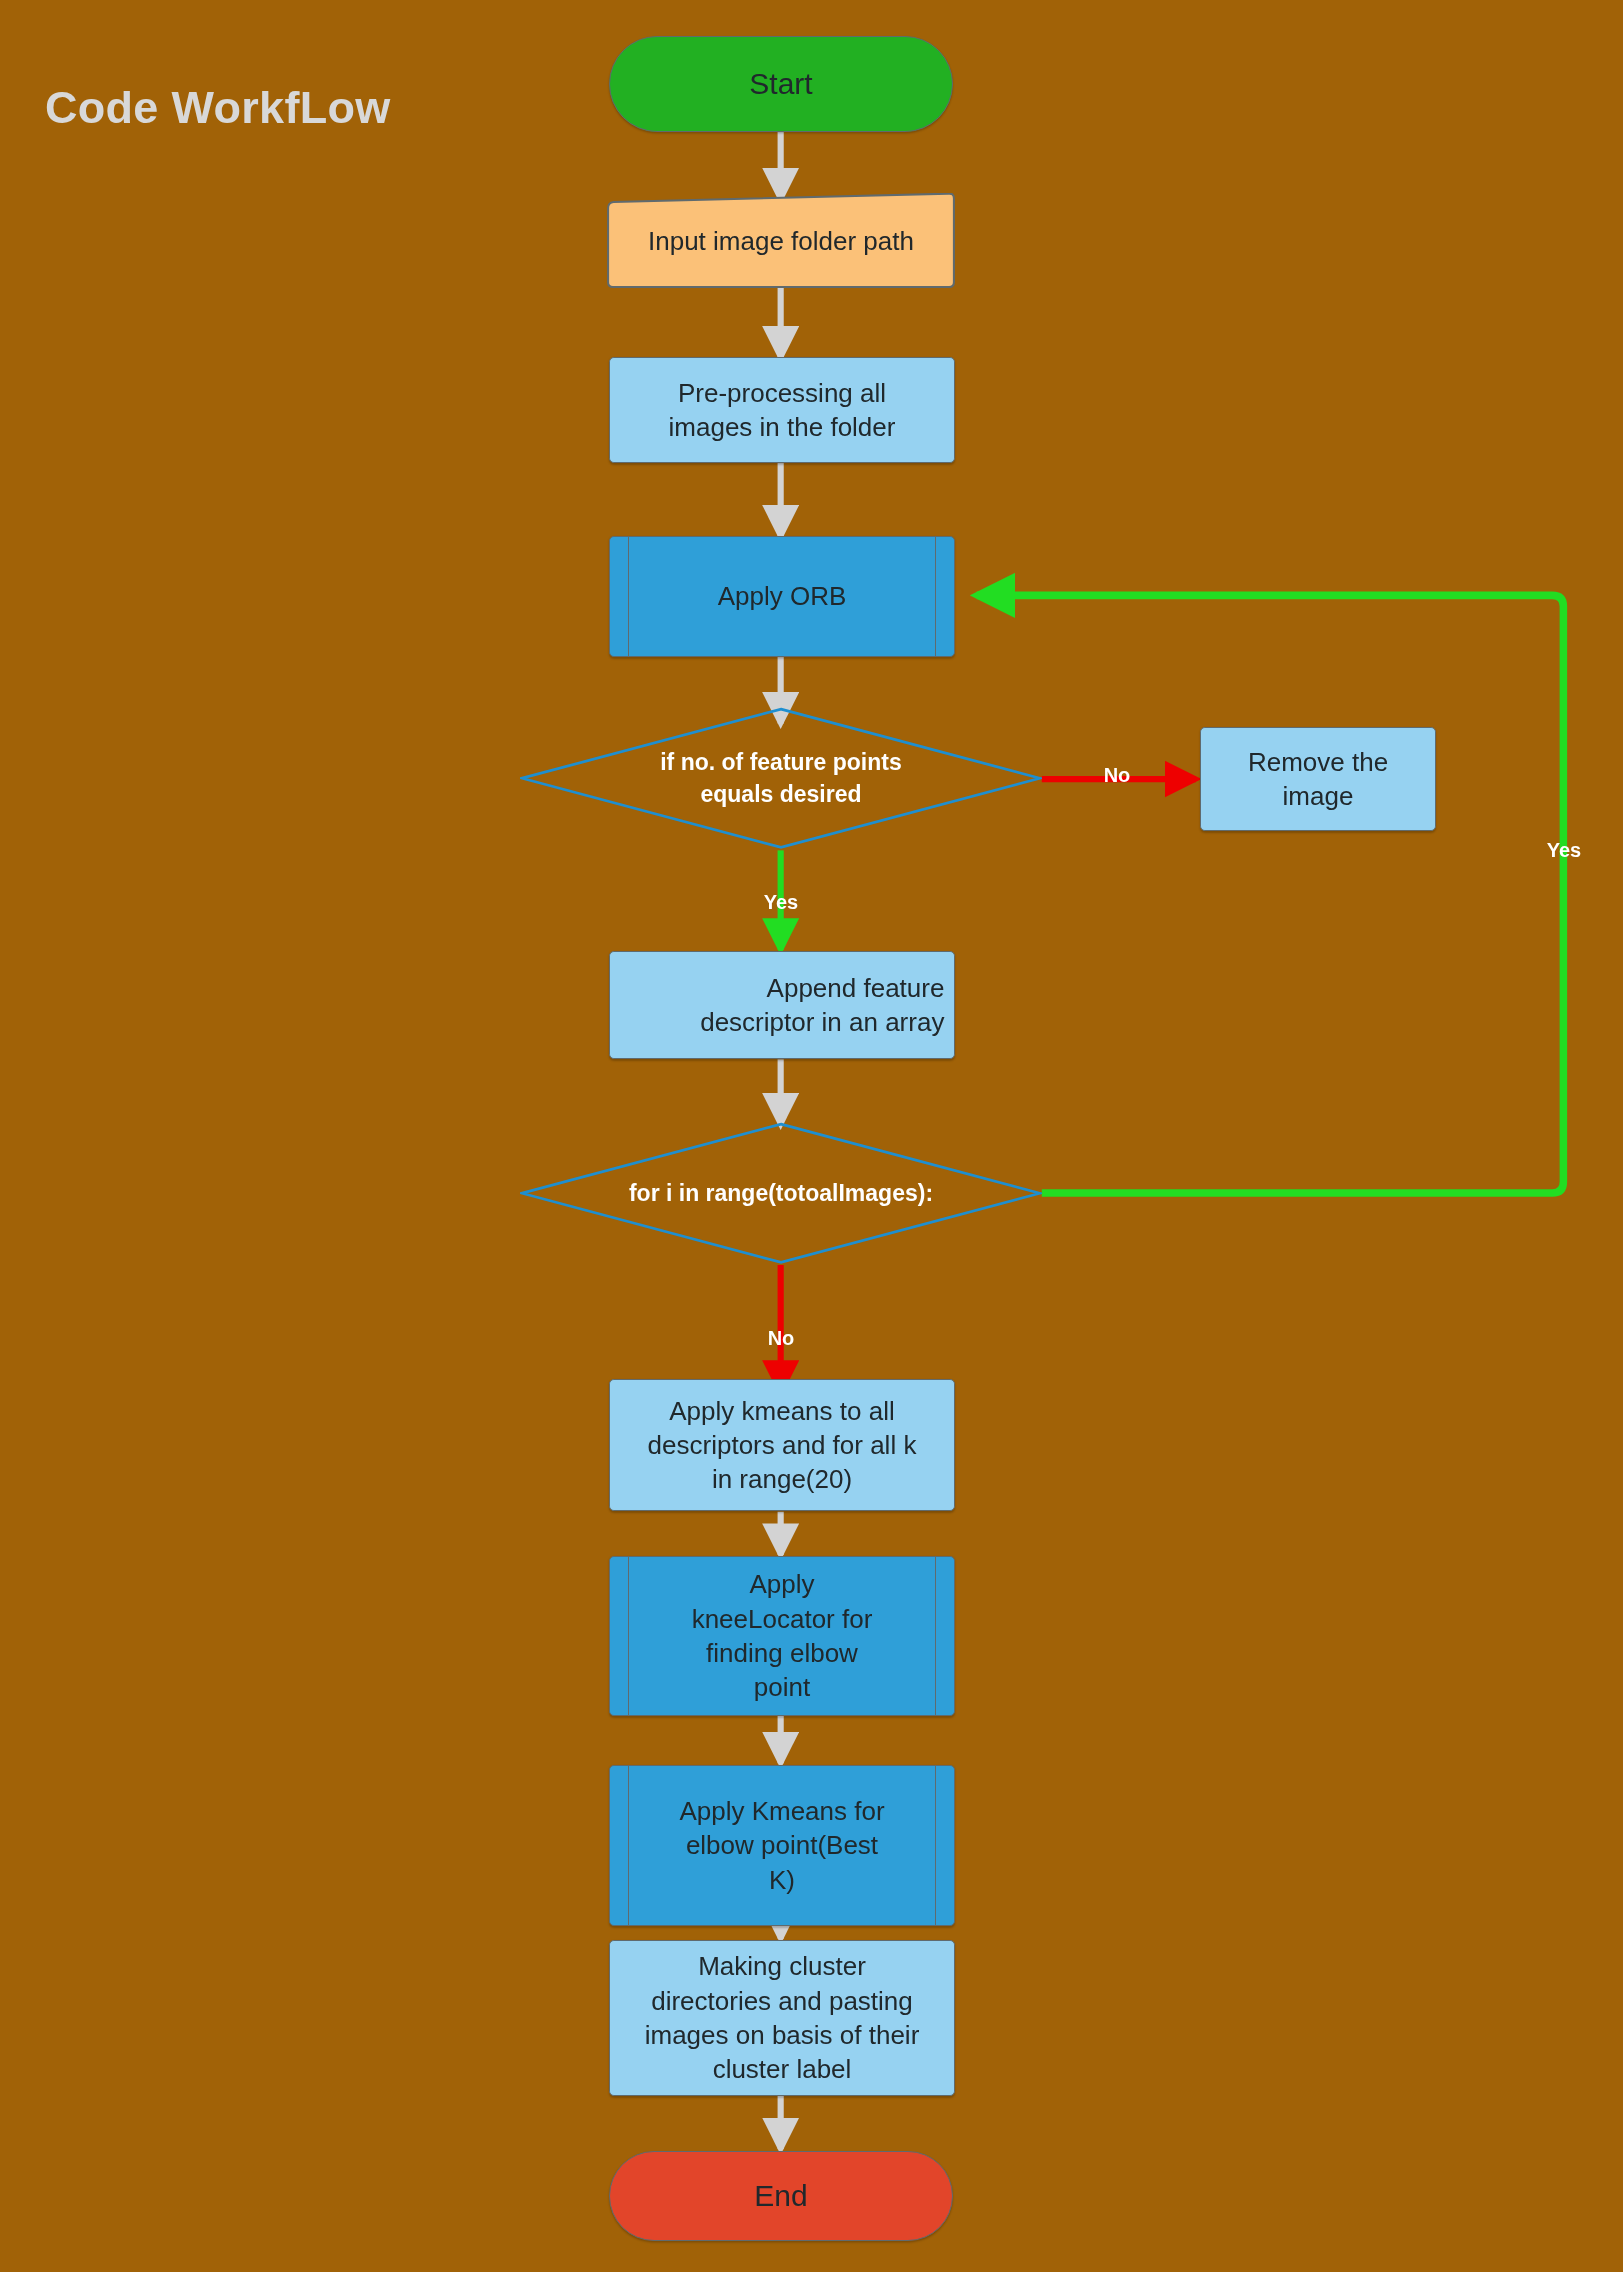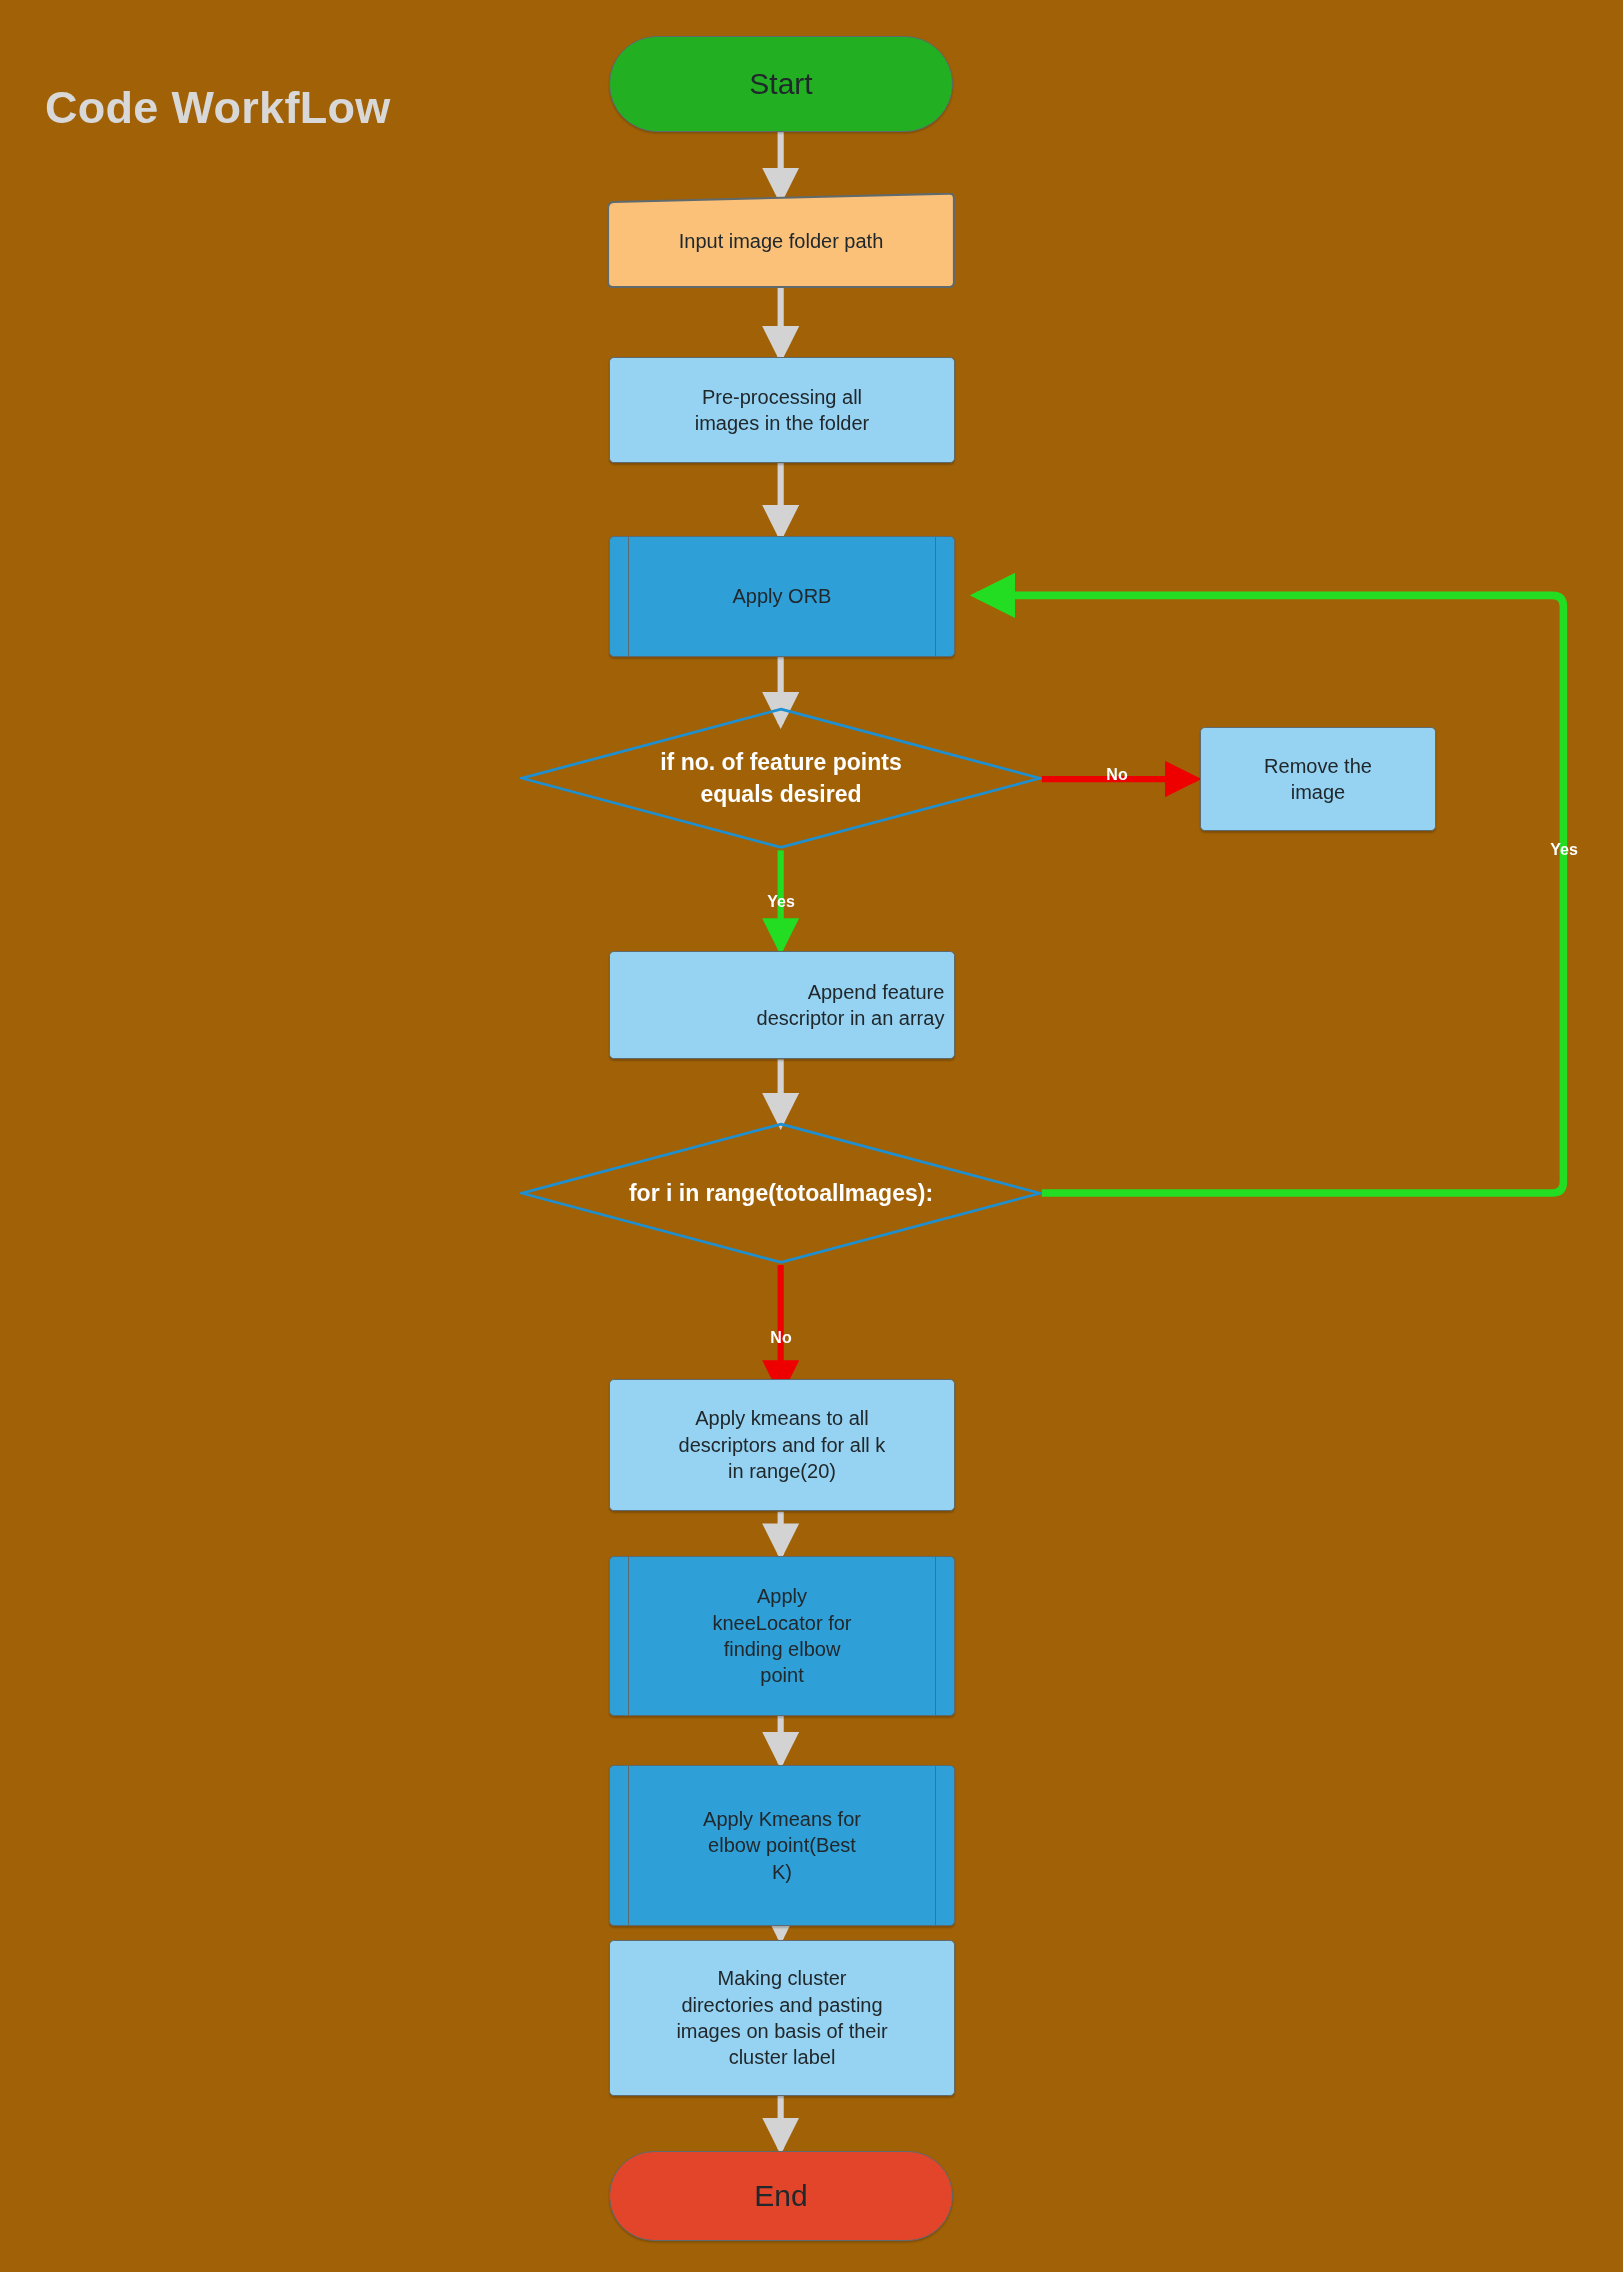--- a/index.html
+++ b/index.html
@@ -29,21 +29,21 @@
   }
   
   .node {
     position: absolute;
     box-sizing: border-box;
     display: flex;
     align-items: center;
     justify-content: center;
     text-align: center;
     color: #20282c;
-    font-size: 20px;
+    font-size: 26px;
     line-height: 1.32;
     padding: 0 9.6px;
   }
   .node .nlabel { display: block; width: 100%; }
 
   .proc {
     background: #96d2f1;
     border: 1.4px solid #5f6a6e;
     border-radius: 4.8px;
     box-shadow: 0 1.4px 2.1px rgba(0,0,0,.22);
@@ -109,21 +109,21 @@
   .edge-layer {
     position: absolute;
     left: 0; top: 0;
     width: 1623px; height: 2273px;
     pointer-events: none;
   }
   .edge-label {
     position: absolute;
     color: #ffffff;
     font-weight: bold;
-    font-size: 16px;
+    font-size: 20px;
     white-space: nowrap;
     transform: translate(-50%, -50%);
   }
 </style>
 </head>
 <body>
 
 <div id="canvas" style="background: #a16207;">
 
   <div id="title" style="color: rgb(216, 216, 216);">Code WorkfLow</div>

